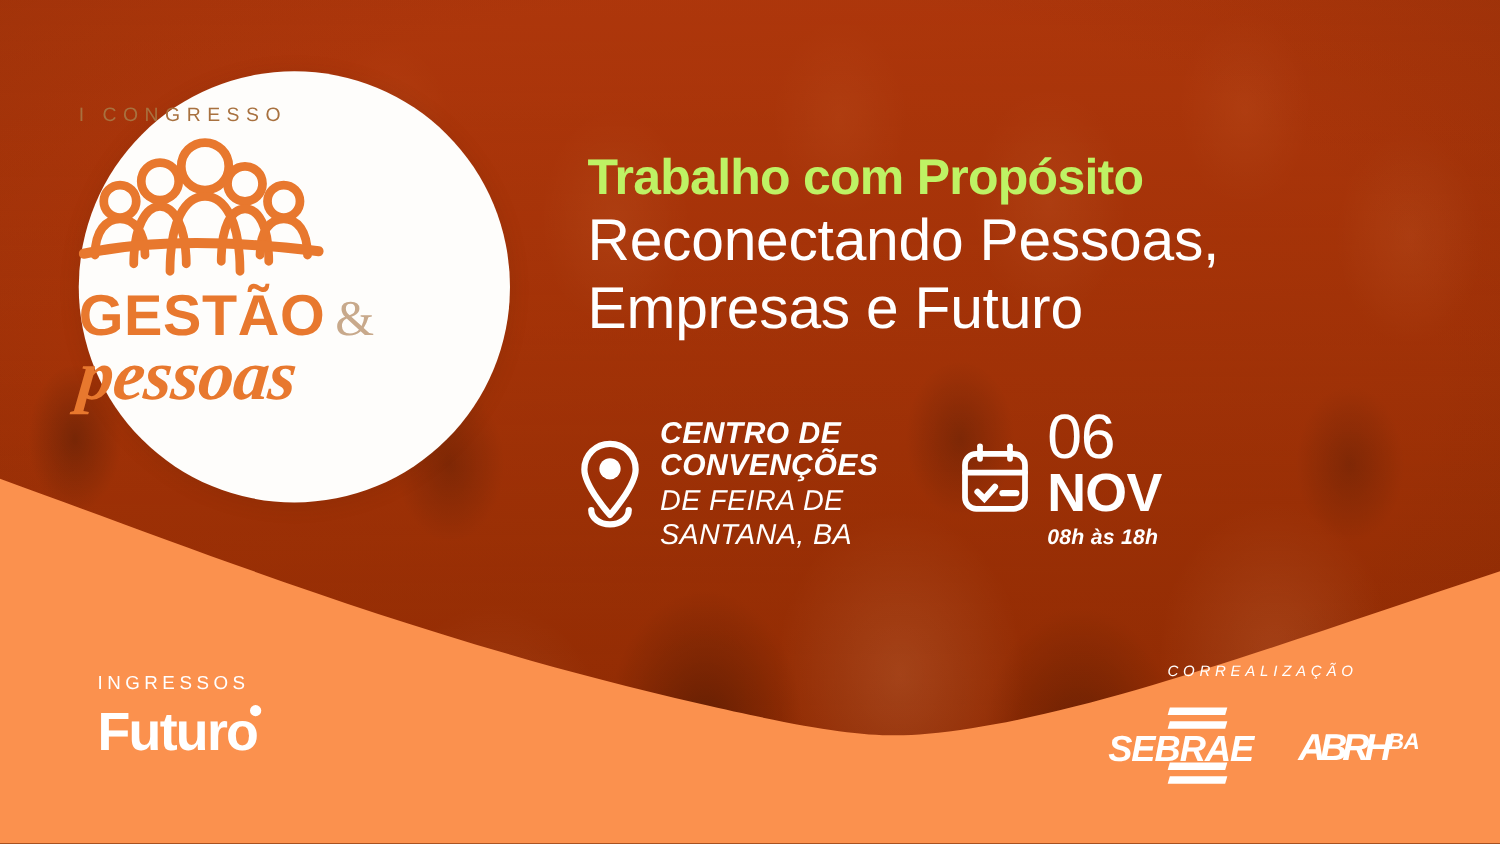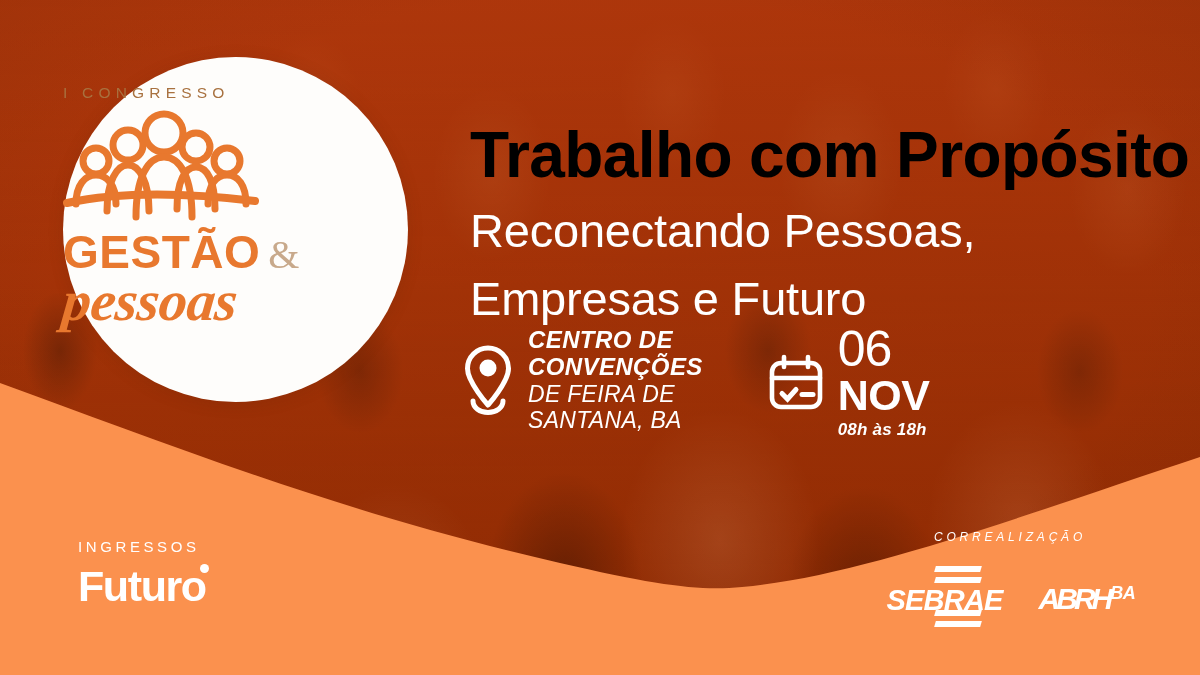--- a/index.html
+++ b/index.html
@@ -92,30 +92,30 @@
     font-family:"Liberation Serif", serif;
     font-style:italic; font-weight:700;
     font-size:57px; color:#E8782E;
     letter-spacing:-.5px; line-height:1.05;
     transform:skewX(-6deg);
   }
 
   
   .headline { position:absolute; left:470px; top:122px; width:700px; }
   .hl-1 {
-    font-size:64px; font-weight:700; color:#000000;
+    font-size:40px; font-weight:700; color:#bef264;
     letter-spacing:-.6px; line-height:1.04; white-space:nowrap;
   }
   .hl-2 {
     font-size:47px; font-weight:400; color:#FFFFFF;
-    letter-spacing:-.2px; line-height:1.14; margin-top:15px;
-  }
-
-  
-  .info-row { position:absolute; left:462px; top:320px; display:flex; align-items:center; }
+    letter-spacing:-.2px; line-height:1.14; margin-top:1px;
+  }
+
+  
+  .info-row { position:absolute; left:462px; top:320px; display:flex; align-items:flex-end; }
 
   .venue-block { display:flex; align-items:center; gap:14px; }
   .venue-text { color:#fff; font-style:italic; }
   .v-strong {
     font-size:24px; font-weight:700; line-height:1.12;
     letter-spacing:.4px; white-space:nowrap;
   }
   .v-light {
     font-size:23px; font-weight:400; line-height:1.14;
     letter-spacing:.3px; white-space:nowrap;

